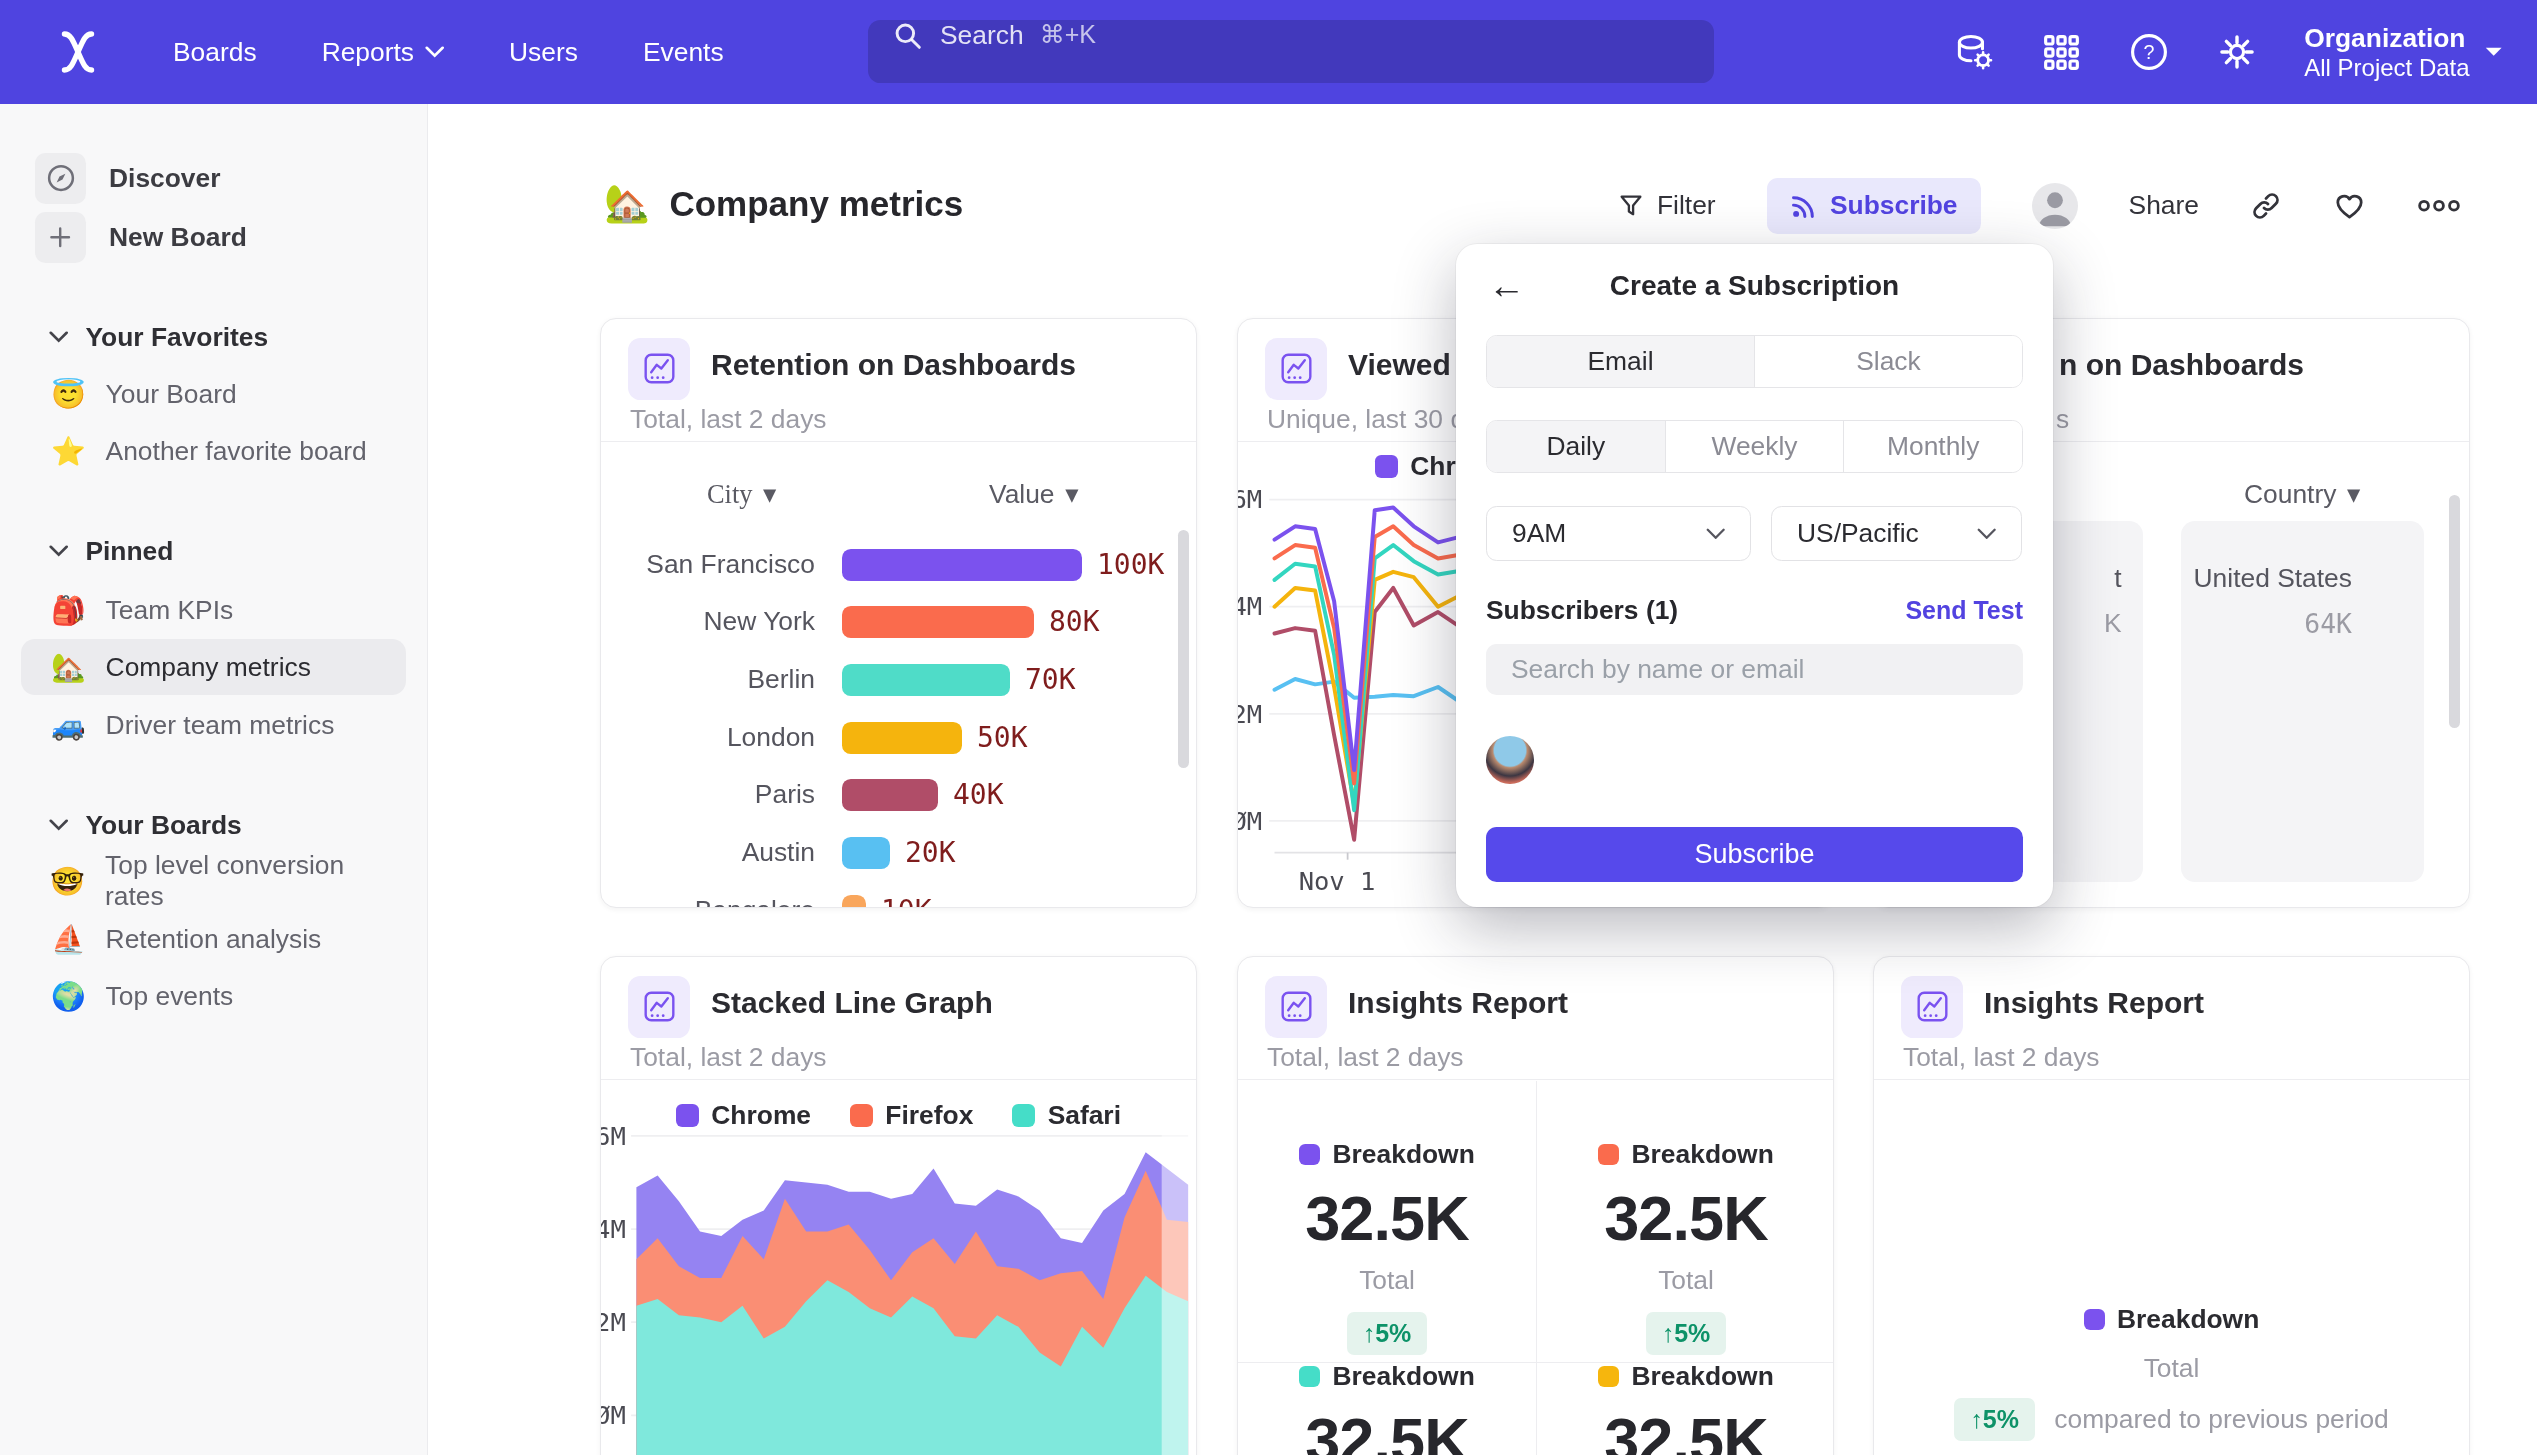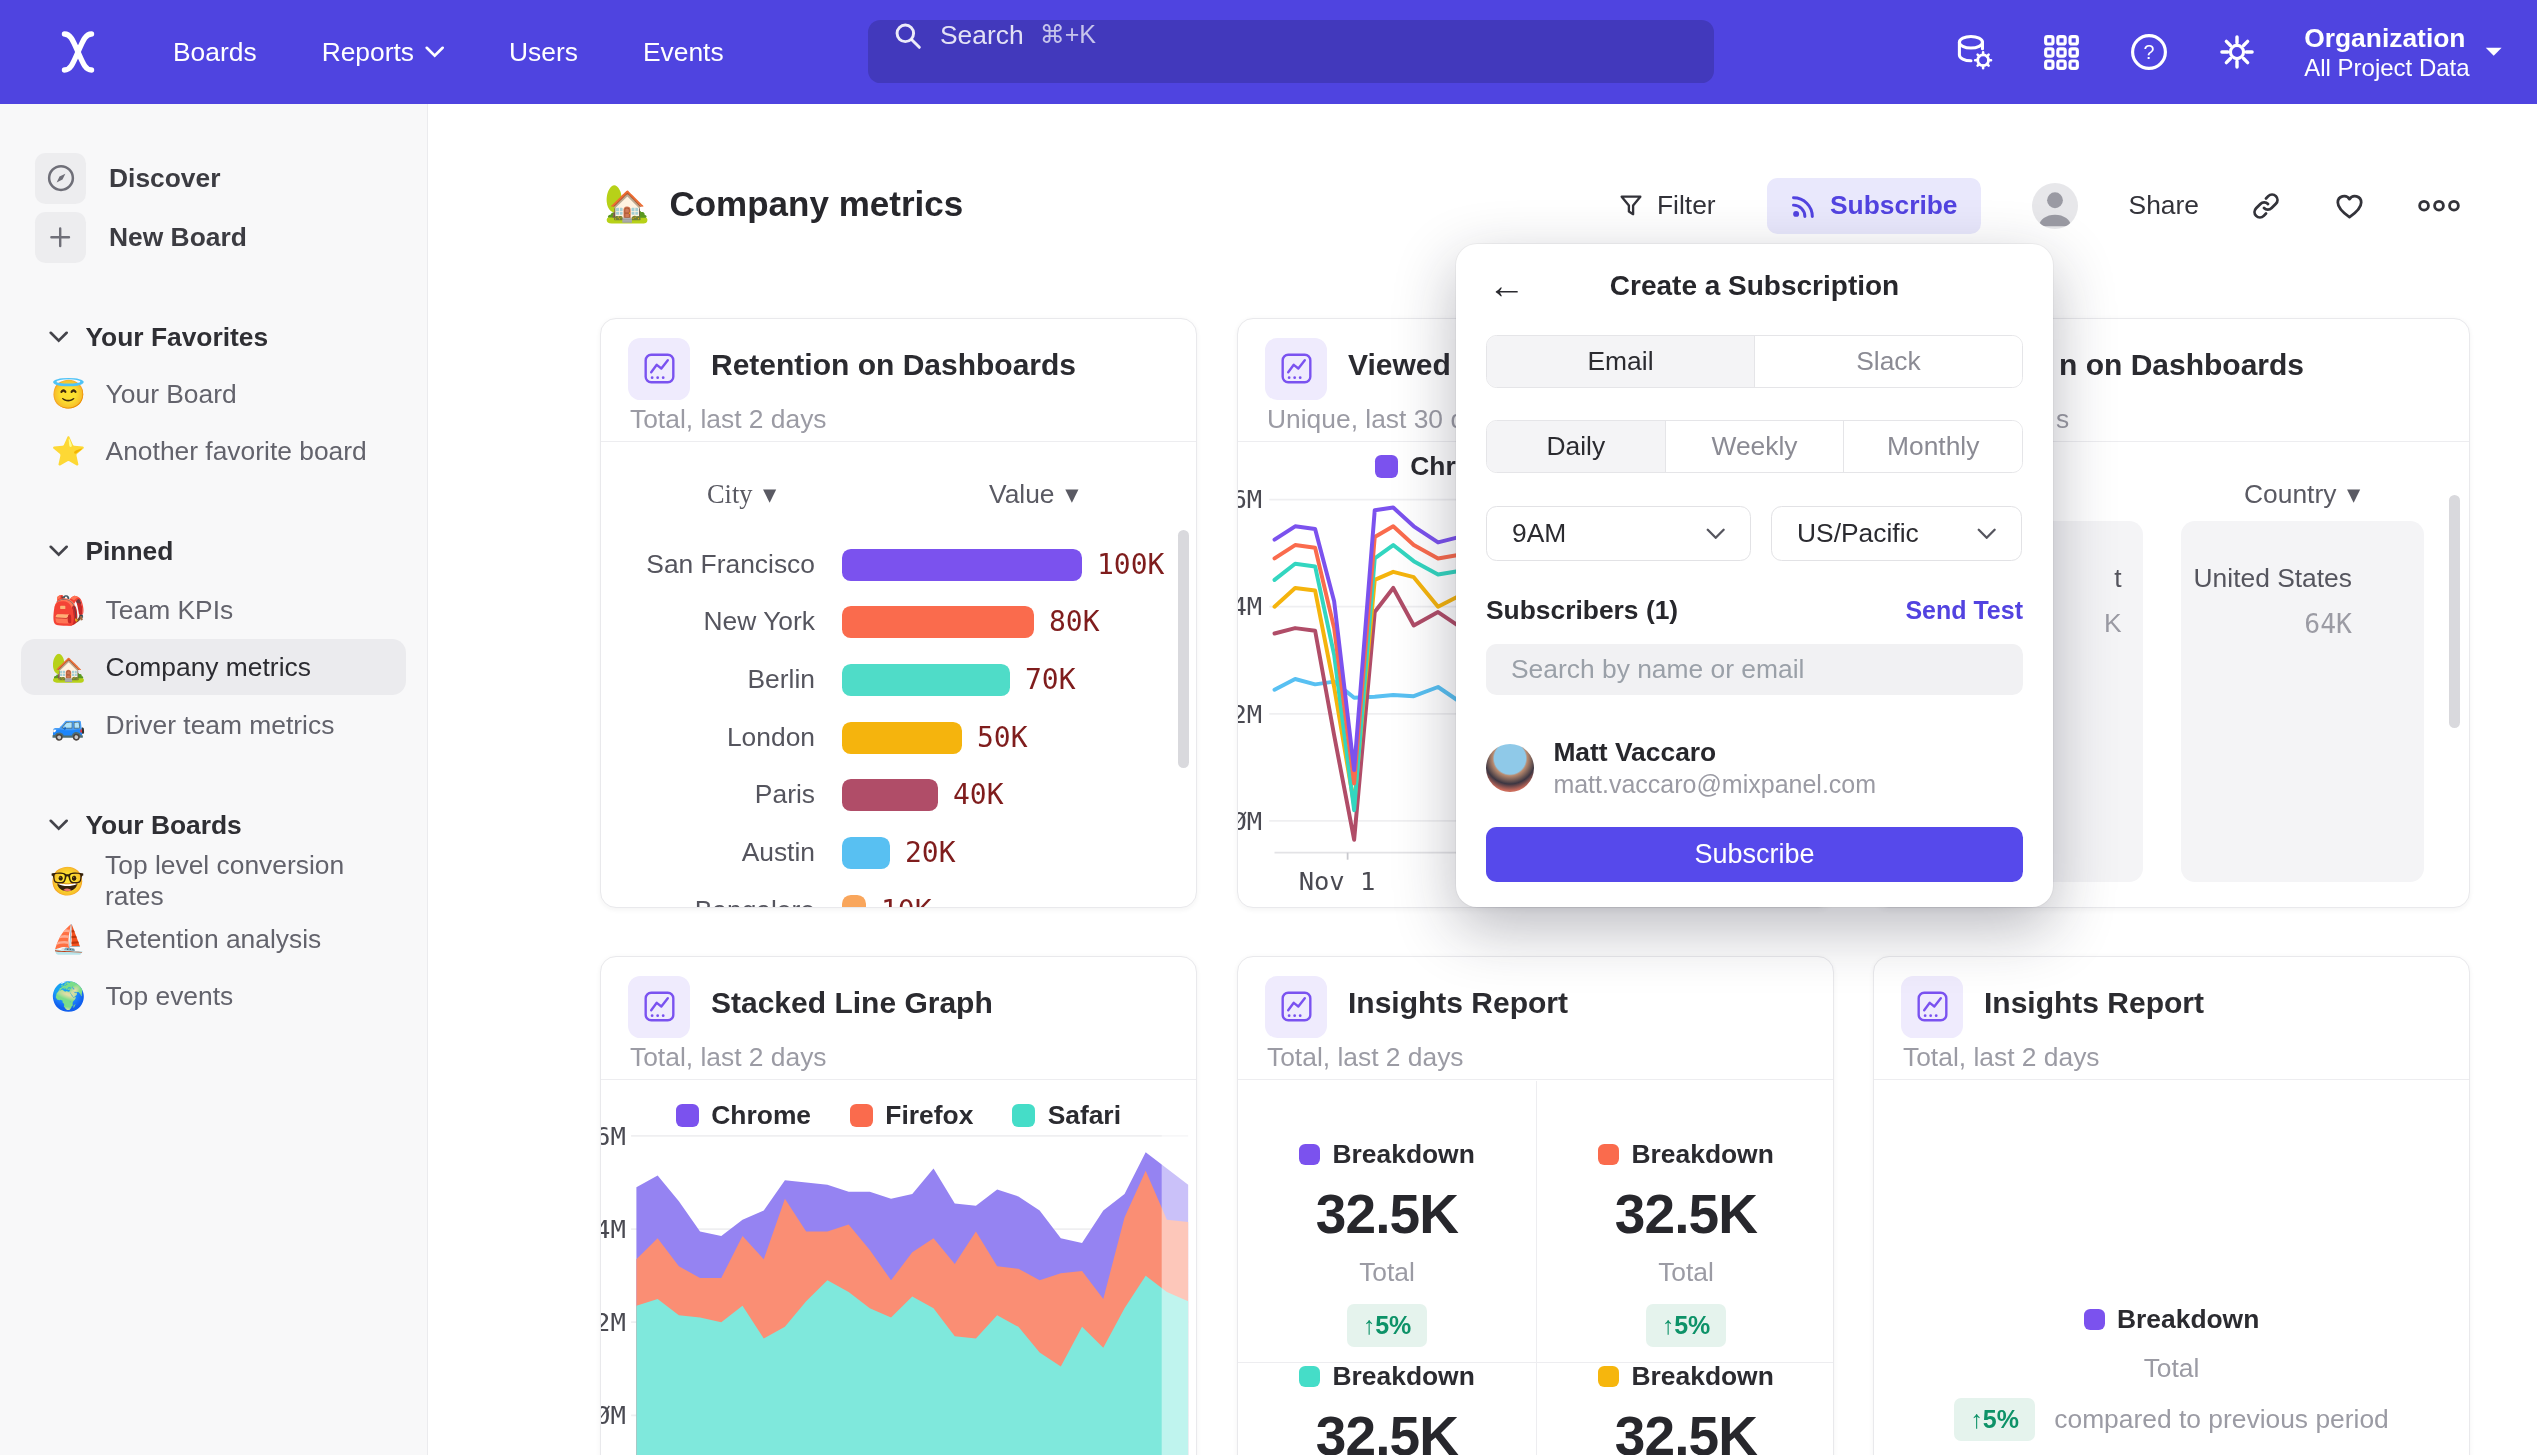--- a/index.html
+++ b/index.html
@@ -72,21 +72,21 @@
 
   
   .cpanel { position:absolute; top:202px; height:361px; width:243px; background:#f4f4f6; border-radius:14px; padding-top:42px; cursor:pointer; }
   .cpanel .pl { font-size:26.4px; color:#55555e; text-align:right; padding-right:72px; white-space:nowrap; }
   .cpanel .pv { font-size:26.4px; color:#9b9ba4; text-align:right; padding-right:72px; margin-top:14px; }
   .cpanel.clipped .pl, .cpanel.clipped .pv { padding-right:21px; }
 
   
   .q { position:absolute; display:flex; flex-direction:column; align-items:center; }
   .qlegend { display:flex; align-items:center; gap:12.3px; font-size:26.4px; font-weight:600; color:#2b2b30; }
-  .qval { font-size:55px; font-weight:700; color:#27272c; letter-spacing:-0.9px; margin-top:12.3px; }
+  .qval { font-size:63px; font-weight:700; color:#27272c; letter-spacing:-0.9px; margin-top:12.3px; }
   .qtotal { font-size:26.4px; color:#9b9ba4; margin-top:10.6px; }
   .badge { margin-top:16px; background:#e5f3ed; color:#0d9268; font-size:25px; font-weight:600; padding:7px 16px; border-radius:7px; }
   .vline { position:absolute; background:#ededf0; }
 
   
   .modal { position:absolute; left:1456px; top:244px; width:597px; height:663px; background:#fff; border-radius:21px;
     box-shadow:0 21px 62px rgba(25,25,45,0.3), 0 0 0 0.9px rgba(0,0,0,0.04); z-index:50; }
   .mback { position:absolute; left:32px; top:21px; font-size:37px; color:#2b2b30; cursor:pointer; line-height:41px; }
   .mtitle { position:absolute; left:0; right:0; top:26.4px; text-align:center; font-size:28px; font-weight:600; color:#27272c; }
   .seg { position:absolute; left:30px; width:537px; height:53px; border:0.9px solid #e5e5e8; border-radius:10.6px; display:flex; overflow:hidden; }
@@ -588,23 +588,19 @@
 
   <div class="mlabel" style="top:351px;">Subscribers (1)</div>
   <span class="sendtest" style="top:352px;">Send Test</span>
 
   <div class="minput" style="top:400px;">
     <span>Search by name or email</span>
   </div>
 
   <div class="subrow" style="top:492px;">
     <span class="mavatar"></span>
-    <span>
-      <div class="subname">Matt Vaccaro</div>
-      <div class="subemail">matt.vaccaro@mixpanel.com</div>
-    </span>
   </div>
 
   <div class="mbutton" style="top:583px;">
     <span>Subscribe</span>
   </div>
 </div>
 
 
 </body></html>

